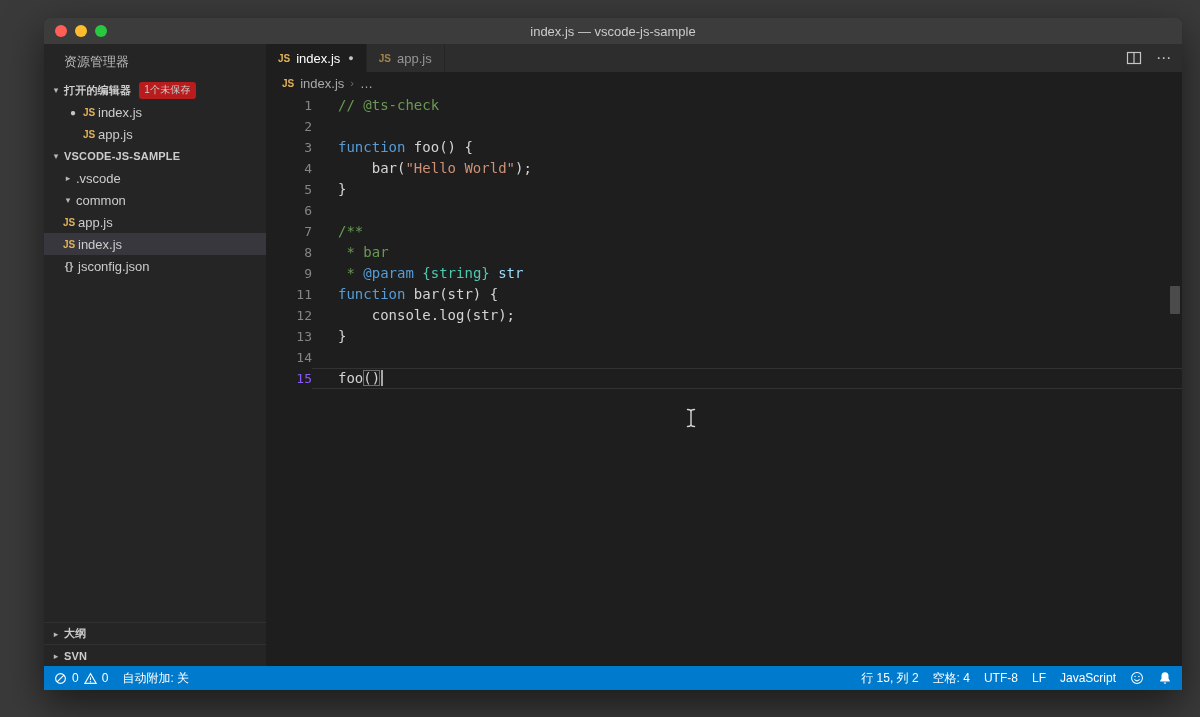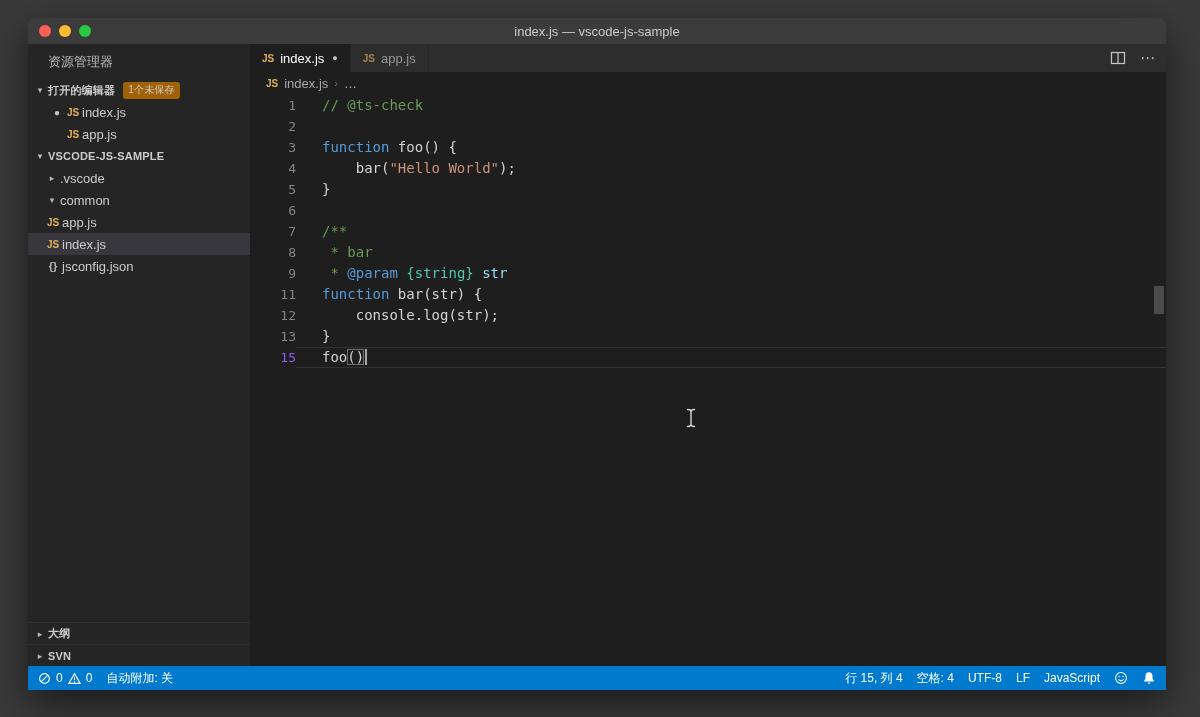--- a/index.html
+++ b/index.html
@@ -4,21 +4,21 @@
 <style>
   * { margin:0; padding:0; box-sizing:border-box; }
   html,body { width:1200px; height:717px; overflow:hidden; }
   body {
     background:#3a3a3a;
     font-family:"Liberation Sans","DejaVu Sans",sans-serif;
     position:relative;
     -webkit-font-smoothing:antialiased;
   }
   .window {
-    position:absolute; left:28px; top:18px; width:1138px; height:672px;
+    position:absolute; left:44px; top:18px; width:1138px; height:672px;
     display:flex; flex-direction:column;
     background:#1e1e1e; box-shadow:0 14px 40px rgba(0,0,0,0.55);
     border-radius:5px 5px 0 0; overflow:hidden;
   }
   
   .title-bar {
     flex:0 0 26px; background:var(--title-bar,#3c3c3c);
     display:flex; align-items:center; position:relative;
   }
   .traffic-lights { display:flex; gap:8px; padding-left:11px; z-index:2; }
@@ -36,21 +36,21 @@
     display:flex; flex-direction:column; font-size:13px; overflow:hidden;
   }
   .sidebar-title { height:35px; line-height:35px; padding-left:20px; font-size:13px; color:#bbbbbb; }
   .section-header {
     height:22px; display:flex; align-items:center;
     font-size:11px; font-weight:bold; color:#cccccc; padding-left:4px;
     letter-spacing:0.2px; cursor:default;
   }
   .twisty { width:16px; text-align:center; font-size:9px; color:#b8b8b8; flex:0 0 16px; }
   .badge {
-    background:#a16207; border-radius:3px; padding:1px 5px 2px;
+    background:#b91c1c; border-radius:3px; padding:1px 5px 2px;
     font-size:10px; font-weight:normal; color:#cccccc; margin-left:8px;
   }
   .row { height:22px; display:flex; align-items:center; white-space:nowrap; }
   .open-editor-item { padding-left:22px; }
   .mod-dot { width:14px; flex:0 0 14px; text-align:center; color:#c5c5c5; font-size:10px; }
   .js-badge {
     color:#e2b159; font-weight:bold; font-size:10px;
     width:18px; flex:0 0 18px; text-align:center; font-family:"Liberation Sans",sans-serif;
   }
   .json-badge { color:#b8b8b8; font-weight:bold; font-size:11px; width:18px; flex:0 0 18px; text-align:center; }
@@ -272,20 +272,24 @@
               <span class="line-content"><span class="tok-keyword">function</span><span class="tok-fg"> bar(str) {</span></span>
             </div>
             <div class="code-line">
               <span class="line-number">12</span>
               <span class="line-content"><span class="tok-fg">    console.log(str);</span></span>
             </div>
             <div class="code-line">
               <span class="line-number">13</span>
               <span class="line-content"><span class="tok-fg">}</span></span>
             </div>
+            <div class="code-line">
+              <span class="line-number">14</span>
+              <span class="line-content"></span>
+            </div>
             <div class="code-line current">
               <span class="line-number">15</span>
               <span class="line-content"><span class="tok-fg">foo</span><span class="tok-fg bracket-match">()</span><span class="caret"></span></span>
             </div>
           </div>
         <div class="scrollbar-thumb"></div>
       </div>
     </div>
   </div>
 
@@ -300,21 +304,21 @@
         <svg width="13" height="13" viewBox="0 0 16 16">
             <path d="M8 2 L15 14 H1 Z" fill="none" stroke="#ffffff" stroke-width="1.3"></path>
             <line x1="8" y1="6.5" x2="8" y2="10" stroke="#ffffff" stroke-width="1.3"></line>
             <circle cx="8" cy="12" r="0.9" fill="#ffffff"></circle>
           </svg>
         <span>0</span>
       </span>
       <span class="status-item">自动附加: 关</span>
     </div>
     <div class="status-group">
-      <span class="status-item">行 15, 列 4</span>
+      <span class="status-item">行 15, 列 2</span>
       <span class="status-item">空格: 4</span>
       <span class="status-item">UTF-8</span>
       <span class="status-item">LF</span>
       <span class="status-item">JavaScript</span>
       <span class="status-item">
         <svg width="14" height="14" viewBox="0 0 16 16" fill="none" stroke="#ffffff" stroke-width="1.2">
             <circle cx="8" cy="8" r="6.2"></circle>
             <circle cx="5.8" cy="6.3" r="0.8" fill="#ffffff" stroke="none"></circle>
             <circle cx="10.2" cy="6.3" r="0.8" fill="#ffffff" stroke="none"></circle>
             <path d="M5 9.5c.8 1.2 2 1.8 3 1.8s2.2-.6 3-1.8"></path>

